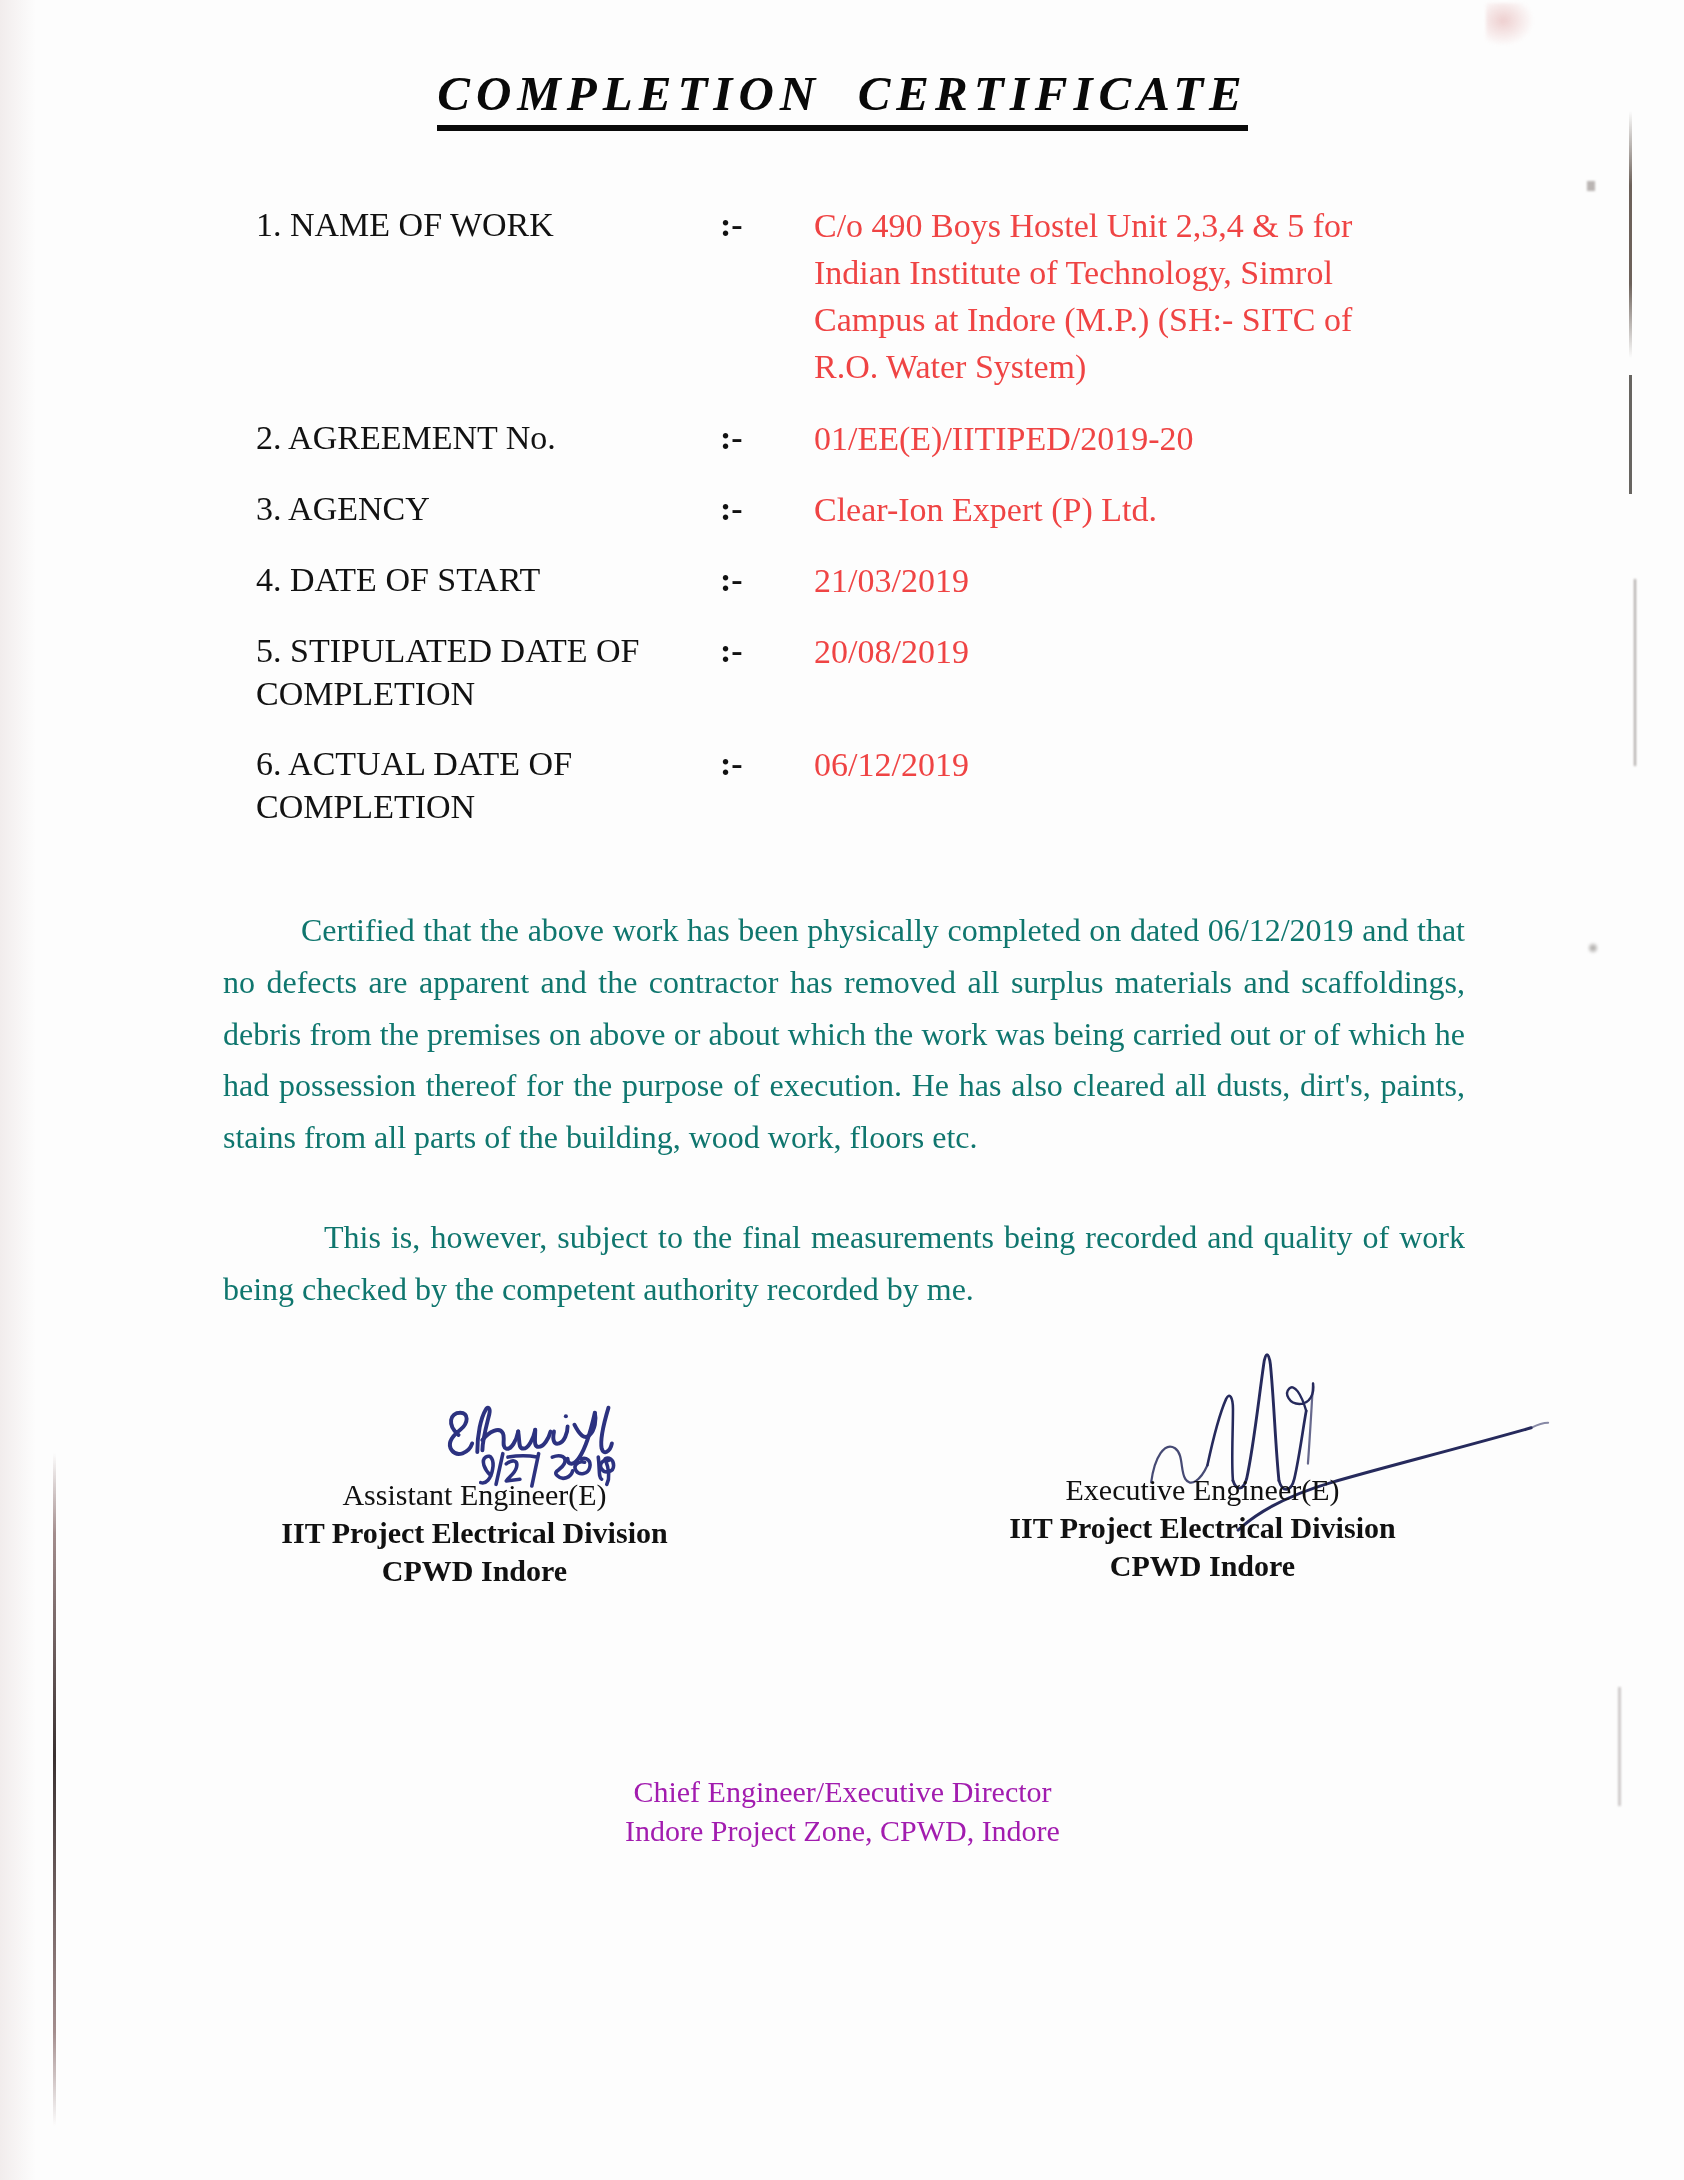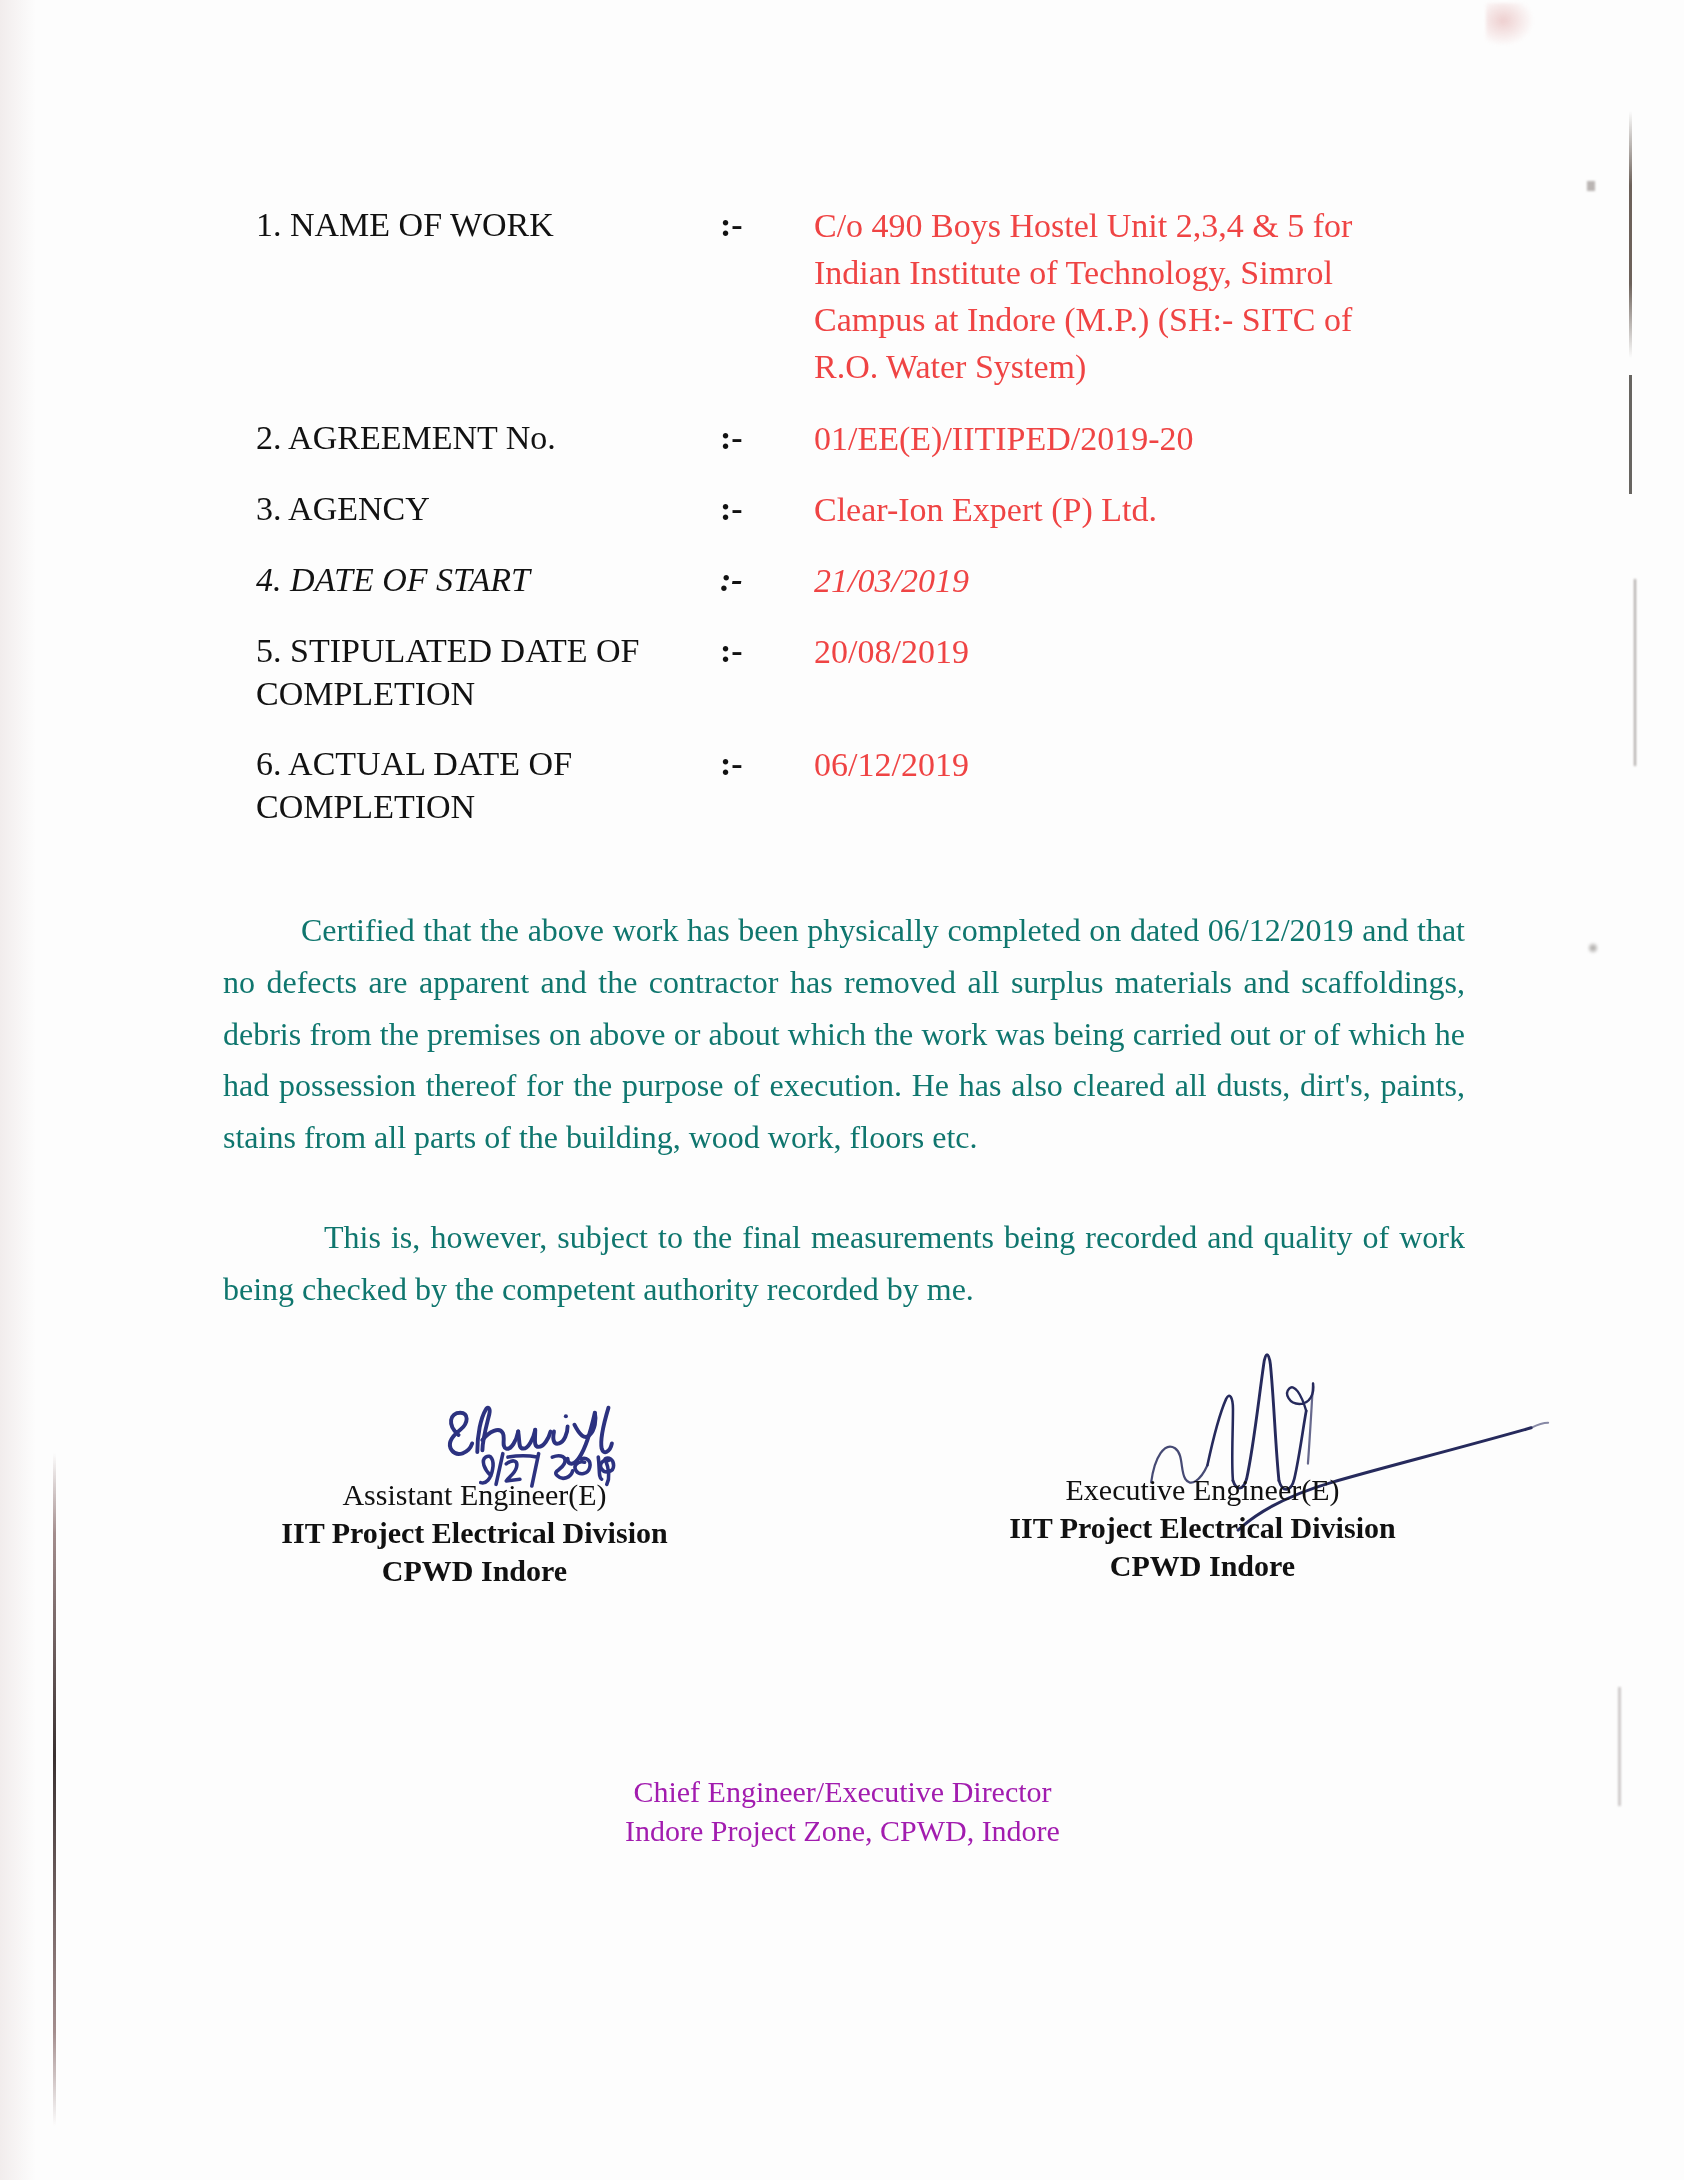--- a/index.html
+++ b/index.html
@@ -253,20 +253,23 @@
   <div class="scan-edge-shadow"></div>
   <div class="scan-line-left"></div>
   <div class="scan-line-right-a"></div>
   <div class="scan-line-right-b"></div>
   <div class="scan-line-right-c"></div>
   <div class="scan-smudge-tr"></div>
   <div class="scan-fleck-1"></div>
   <div class="scan-fleck-2"></div>
   <div class="scan-fleck-3"></div>
 
+  <div class="title-wrap">
+    <span class="title">COMPLETION  CERTIFICATE</span>
+  </div>
 
   <div class="fields">
 
     <div class="field-row">
       <div class="field-label">1. NAME OF WORK</div>
       <div class="field-colon">:-</div>
       <div class="field-value">C/o 490 Boys Hostel Unit 2,3,4 &amp; 5 for
 Indian Institute of Technology, Simrol
 Campus at Indore (M.P.) (SH:- SITC of
 R.O. Water System)</div>
@@ -277,21 +280,21 @@
       <div class="field-colon">:-</div>
       <div class="field-value">01/EE(E)/IITIPED/2019-20</div>
     </div>
 
     <div class="field-row" style="margin-top:13.6px;">
       <div class="field-label">3. AGENCY</div>
       <div class="field-colon">:-</div>
       <div class="field-value">Clear-Ion Expert (P) Ltd.</div>
     </div>
 
-    <div class="field-row" style="margin-top:24px;font-style:italic;">
+    <div class="field-row" style="margin-top:24px;">
       <div class="field-label">4. DATE OF START</div>
       <div class="field-colon">:-</div>
       <div class="field-value">21/03/2019</div>
     </div>
 
     <div class="field-row" style="margin-top:13.6px;">
       <div class="field-label">5. STIPULATED DATE OF
     COMPLETION</div>
       <div class="field-colon">:-</div>
       <div class="field-value">20/08/2019</div>

